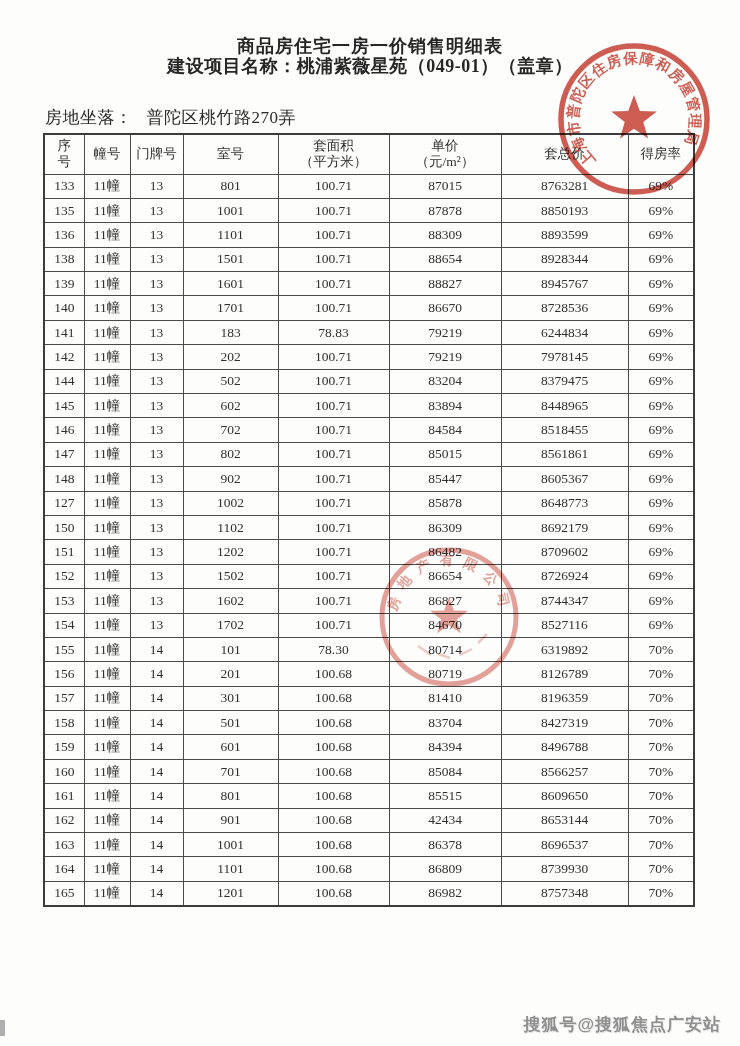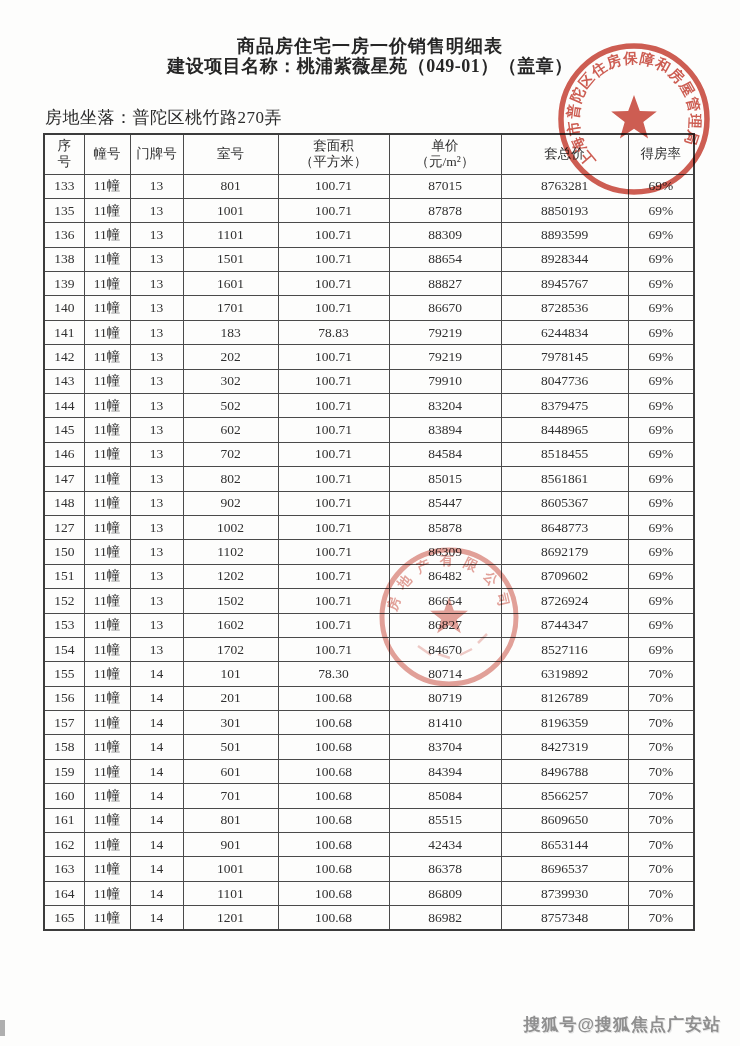--- a/index.html
+++ b/index.html
@@ -21,21 +21,21 @@
   }
   .project-line {
     position:absolute; top:54px; left:0; width:740px;
     text-align:center; font-size:18px; font-weight:bold; letter-spacing:0.5px;
     color:#262626;
   }
   .location-line {
     position:absolute; top:106px; left:45px;
     font-size:17px; color:#2b2b2b; letter-spacing:0.5px;
   }
-  .location-line .loc-value { }
+  .location-line .loc-value { margin-left:14px; }
 
   table.price-table {
     position:absolute; top:133px; left:43px;
     width:650px;
     border-collapse:collapse; table-layout:fixed;
     border:2px solid #3c3c3c;
     background:transparent;
   }
   .price-table th, .price-table td {
     border:1px solid #4a4a4a;
@@ -195,30 +195,20 @@
           <td>69%</td>
         </tr>
         <tr>
           <td>142</td>
           <td>11幢</td>
           <td>13</td>
           <td>202</td>
           <td>100.71</td>
           <td>79219</td>
           <td>7978145</td>
-          <td>69%</td>
-        </tr>
-        <tr>
-          <td>143</td>
-          <td>11幢</td>
-          <td>13</td>
-          <td>302</td>
-          <td>100.71</td>
-          <td>79910</td>
-          <td>8047736</td>
           <td>69%</td>
         </tr>
         <tr>
           <td>144</td>
           <td>11幢</td>
           <td>13</td>
           <td>502</td>
           <td>100.71</td>
           <td>83204</td>
           <td>8379475</td>

